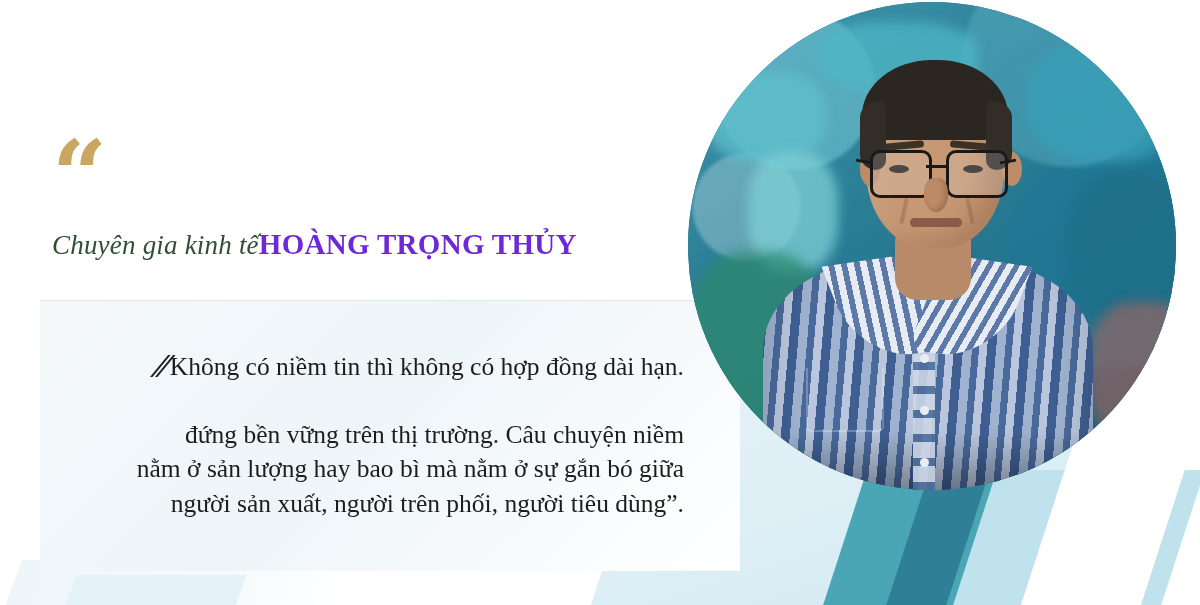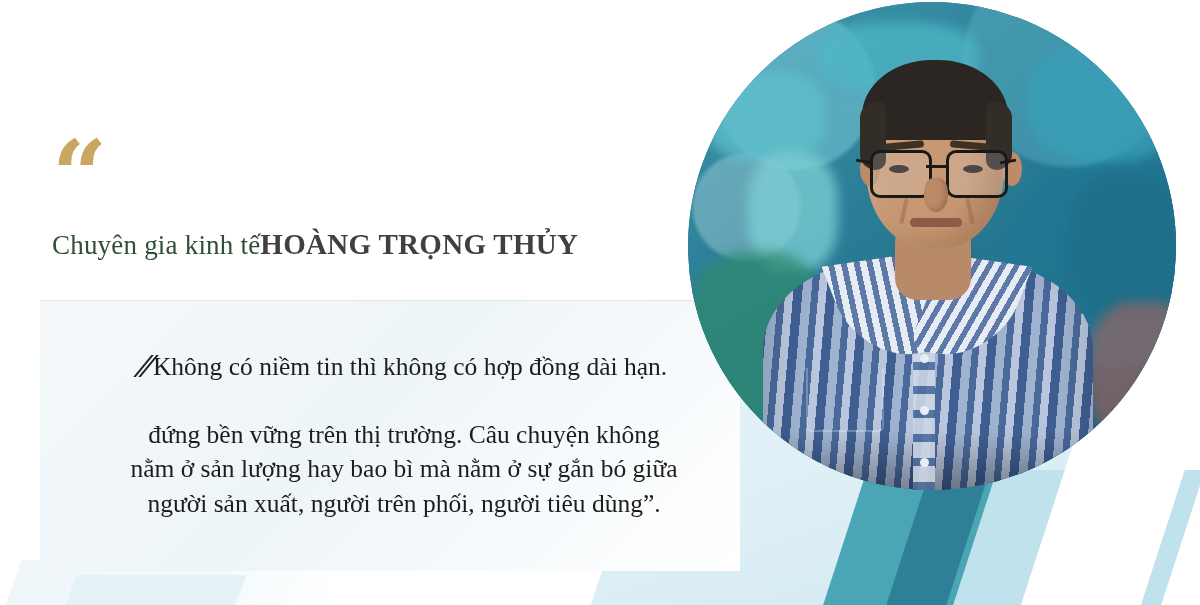--- a/index.html
+++ b/index.html
@@ -128,44 +128,44 @@
   
   .name-line {
     position: absolute;
     left: 52px;
     top: 228px;
     width: 640px;
     white-space: nowrap;
   }
   .name-role {
     font-family: "Liberation Serif", serif;
+    font-style: italic;
     font-size: 27px;
     color: #2f4f35;
     letter-spacing: 0.2px;
   }
   .name-person {
     font-family: "Liberation Serif", serif;
     font-weight: 700;
     font-size: 29px;
-    color: #404040;
+    color: #6d28d9;
     letter-spacing: 0.3px;
   }
 
   
   .quote-body {
     position: absolute;
     left: 84px;
     top: 350px;
     width: 600px;
     font-family: "Liberation Serif", serif;
     font-size: 25.5px;
     line-height: 1.34;
     color: #1d1d1d;
-    text-align: center;
-    margin-left: 20px;
+    text-align: right;
   }
   .inline-marks {
     display: inline-block;
     color: #1d1d1d;
     font-family: "DejaVu Serif", serif;
     font-weight: 700;
     font-style: italic;
     font-size: 30px;
     line-height: 1;
     margin-right: 2px;
@@ -456,21 +456,21 @@
 
   <div class="big-quote">“</div>
 
   <div class="name-line">
     <span class="name-role">Chuyên gia kinh tế</span><span class="name-person">HOÀNG TRỌNG THỦY</span>
   </div>
 
   <div class="quote-body">
     <span class="inline-marks">⁄⁄</span><span>Không có niềm tin thì không có hợp đồng dài hạn.</span><br>
     <br>
-    <span>đứng bền vững trên thị trường. Câu chuyện không</span><br>
+    <span>đứng bền vững trên thị trường. Câu chuyện niềm</span><br>
     <span>nằm ở sản lượng hay bao bì mà nằm ở sự gắn bó giữa</span><br>
     <span>người sản xuất, người trên phối, người tiêu dùng”.</span>
   </div>
 
   <div class="portrait">
     <div class="portrait-bg">
       <div class="bg-blob blob-1"></div>
       <div class="bg-blob blob-2"></div>
       <div class="bg-blob blob-3"></div>
       <div class="bg-blob blob-4"></div>

